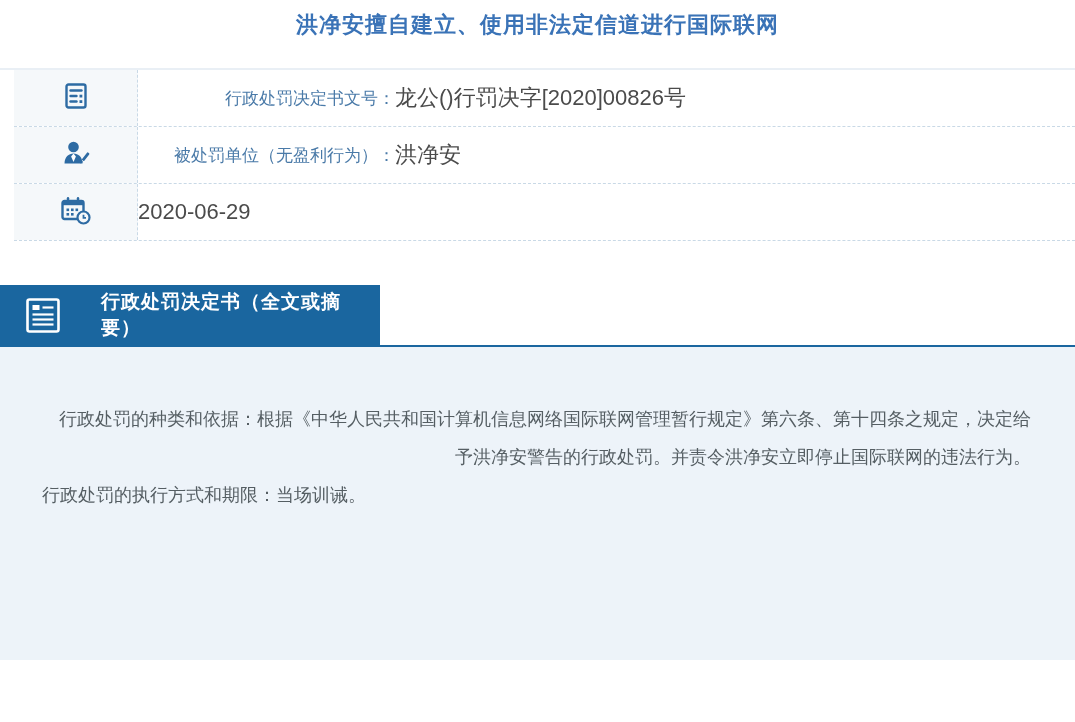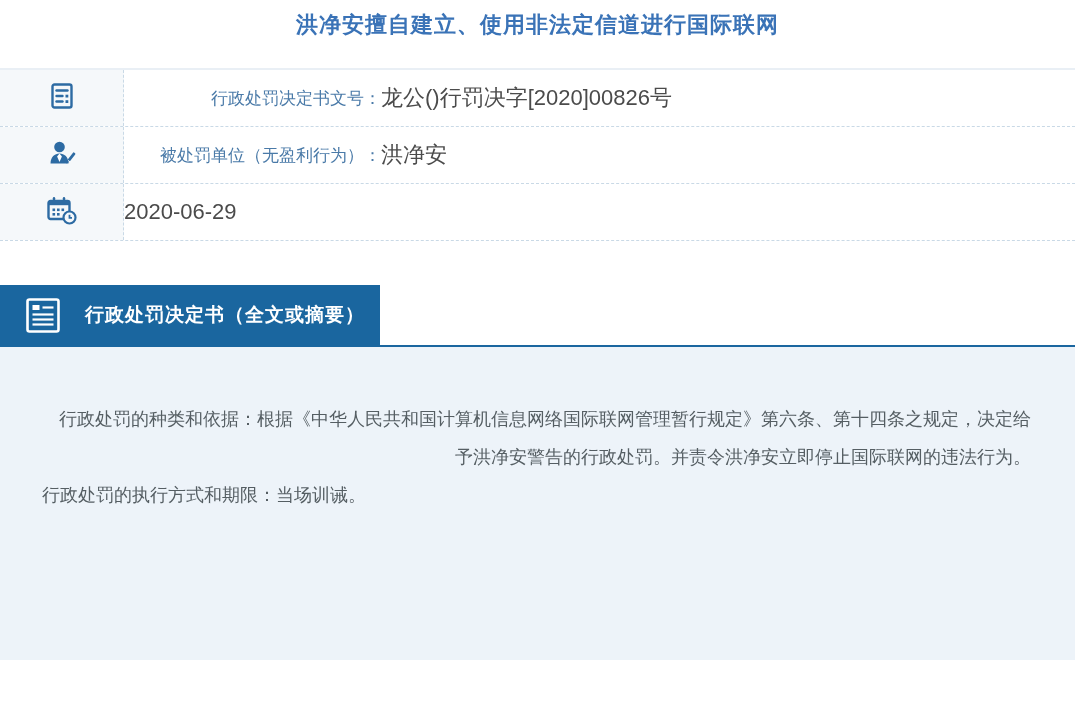--- a/index.html
+++ b/index.html
@@ -15,20 +15,21 @@
     letter-spacing:1px;
   }
   
   .info-table {
     width:100%;
     border-top:2px solid #e9eff5;
   }
   .info-row {
     display:flex; align-items:center; height:56px;
     border-bottom:1px dashed #c9d9e6;
+    margin-left:14px;
   }
   .icon-cell {
     width:123px; height:100%; flex:0 0 123px;
     background:#f5f8fa;
     border-right:1px dashed #c9d9e6;
     display:flex; align-items:center; justify-content:center;
   }
   .row-label {
     width:257px; flex:0 0 257px;
     text-align:right;
@@ -44,21 +45,21 @@
     border-bottom:2px solid #1a669f;
   }
   .section-tab {
     width:380px; height:60px;
     background:#1a669f;
     display:flex; align-items:center;
   }
   .tab-icon { margin-left:25px; display:flex; }
   .tab-label {
     color:#ffffff; font-size:19px; font-weight:bold;
-    margin-left:24px; letter-spacing:1px;
+    margin-left:40px; letter-spacing:1px;
   }
   
   .content-box {
     background:#edf3f9;
     min-height:313px;
     padding:34px 44px 10px 42px;
     color:#555e63; font-size:18px; line-height:38px;
     box-sizing:border-box;
   }
   .content-box p { margin:0; }

